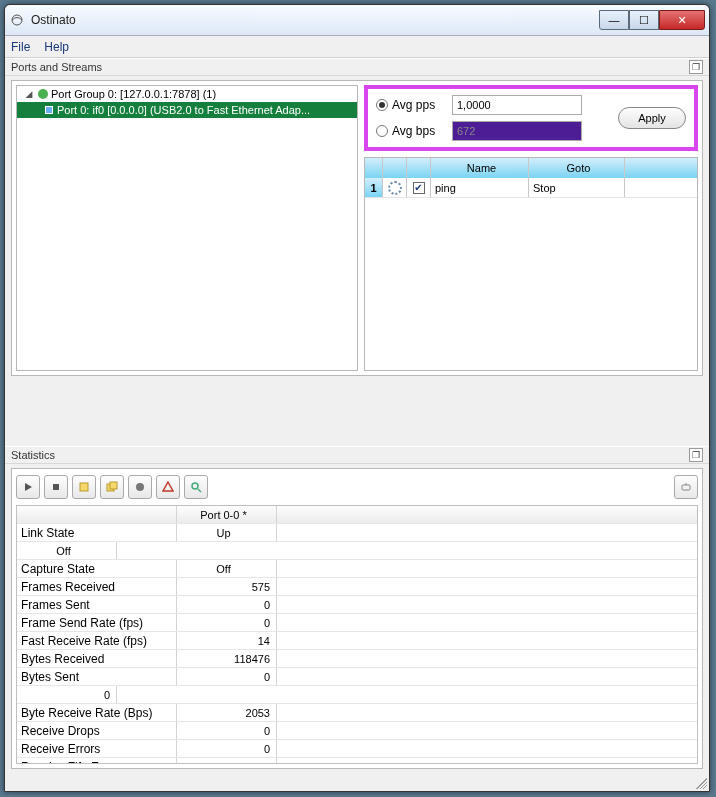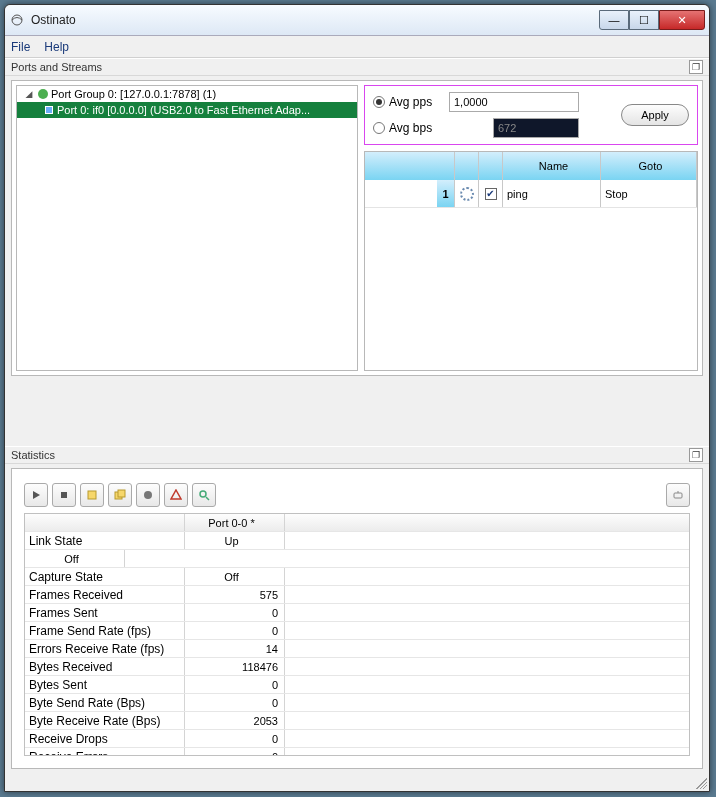--- a/index.html
+++ b/index.html
@@ -129,39 +129,39 @@
   }
   .tree-row .sq { width:8px; height:8px; background:#6badf7; border:1px solid #fff; margin-right:4px; }
 
   .right-pane {
     flex:1;
     display:flex;
     flex-direction:column;
     gap:6px;
   }
   .cfg-box {
-    border:1px solid #d946ef;
+    border:4px solid #d946ef;
     padding: 6px 8px;
     display:grid;
     grid-template-columns: 16px 60px 130px 1fr auto;
     row-gap:6px;
     align-items:center;
     background:#fff;
   }
   .radio {
     width:12px; height:12px; border-radius:50%;
     border:1px solid #777; background:#fff;
     display:inline-flex; align-items:center; justify-content:center;
   }
   .radio.on::after{content:""; width:6px; height:6px; border-radius:50%; background:#333;}
   .txtfield {
     height:20px; border:1px solid #aaa; background:#fff; padding:0 4px;
     display:flex; align-items:center; font-size:11px;
   }
-  .txtfield.disabled { background:#0f172a; color:#888;margin-left:44px; }
+  .txtfield.disabled { background:#4c1d95; color:#888; }
   .apply-btn {
     grid-row:1 / span 2;
     grid-column:5;
     width:68px; height:22px;
     border:1px solid #888; border-radius:11px;
     background:linear-gradient(#fdfdfd,#e4e4e4);
     display:flex; align-items:center; justify-content:center;
     font-size:11px;
     cursor:default;
   }
@@ -169,23 +169,22 @@
   .streams-table-wrap {
     flex:1;
     border:1px solid #b8b8b8;
     background:#fff;
     display:flex;
     flex-direction:column;
     overflow:hidden;
   }
   .st-head, .st-row {
     display:flex;
-    height:28px;
+    height:20px;
     font-size:11px;
-    justify-content:flex-end;
   }
   .st-head {
     background: linear-gradient(#d3eefc,#7ad4f2);
   }
   .st-head .c, .st-row .c {
     border-right:1px solid #c8c8c8;
     display:flex; align-items:center; justify-content:center;
   }
   .c.idx { width:18px; background:linear-gradient(#d3eefc,#7ad4f2); }
   .c.gear { width:24px; }
@@ -211,21 +210,21 @@
     flex-direction:column;
     overflow:hidden;
   }
   .stats-body {
     flex:1;
     border: 1px solid #b8b8b8;
     margin: 4px 6px 6px 6px;
     background:#fff;
     display:flex;
     flex-direction:column;
-    padding:12px;
+    padding:4px;
     overflow:hidden;
   }
   .toolbar {
     display:flex;
     align-items:center;
     gap:4px;
     padding: 2px 0 6px 0;
   }
   .tbtn {
     width:24px; height:24px;
@@ -450,33 +449,32 @@
             </div>
             <div class="strow">
               <div class="lbl">Frames Sent</div>
               <div class="val" style="">0</div>
             </div>
             <div class="strow">
               <div class="lbl">Frame Send Rate (fps)</div>
               <div class="val" style="">0</div>
             </div>
             <div class="strow">
-              <div class="lbl">Errors Receive Rate (fps)</div>
+              <div class="lbl">Fast Receive Rate (fps)</div>
               <div class="val" style="">14</div>
             </div>
             <div class="strow">
               <div class="lbl">Bytes Received</div>
               <div class="val" style="">118476</div>
             </div>
             <div class="strow">
               <div class="lbl">Bytes Sent</div>
               <div class="val" style="">0</div>
             </div>
             <div class="strow">
-              <div class="lbl">Byte Send Rate (Bps)</div>
               <div class="val" style="">0</div>
             </div>
             <div class="strow">
               <div class="lbl">Byte Receive Rate (Bps)</div>
               <div class="val" style="">2053</div>
             </div>
             <div class="strow">
               <div class="lbl">Receive Drops</div>
               <div class="val" style="">0</div>
             </div>

